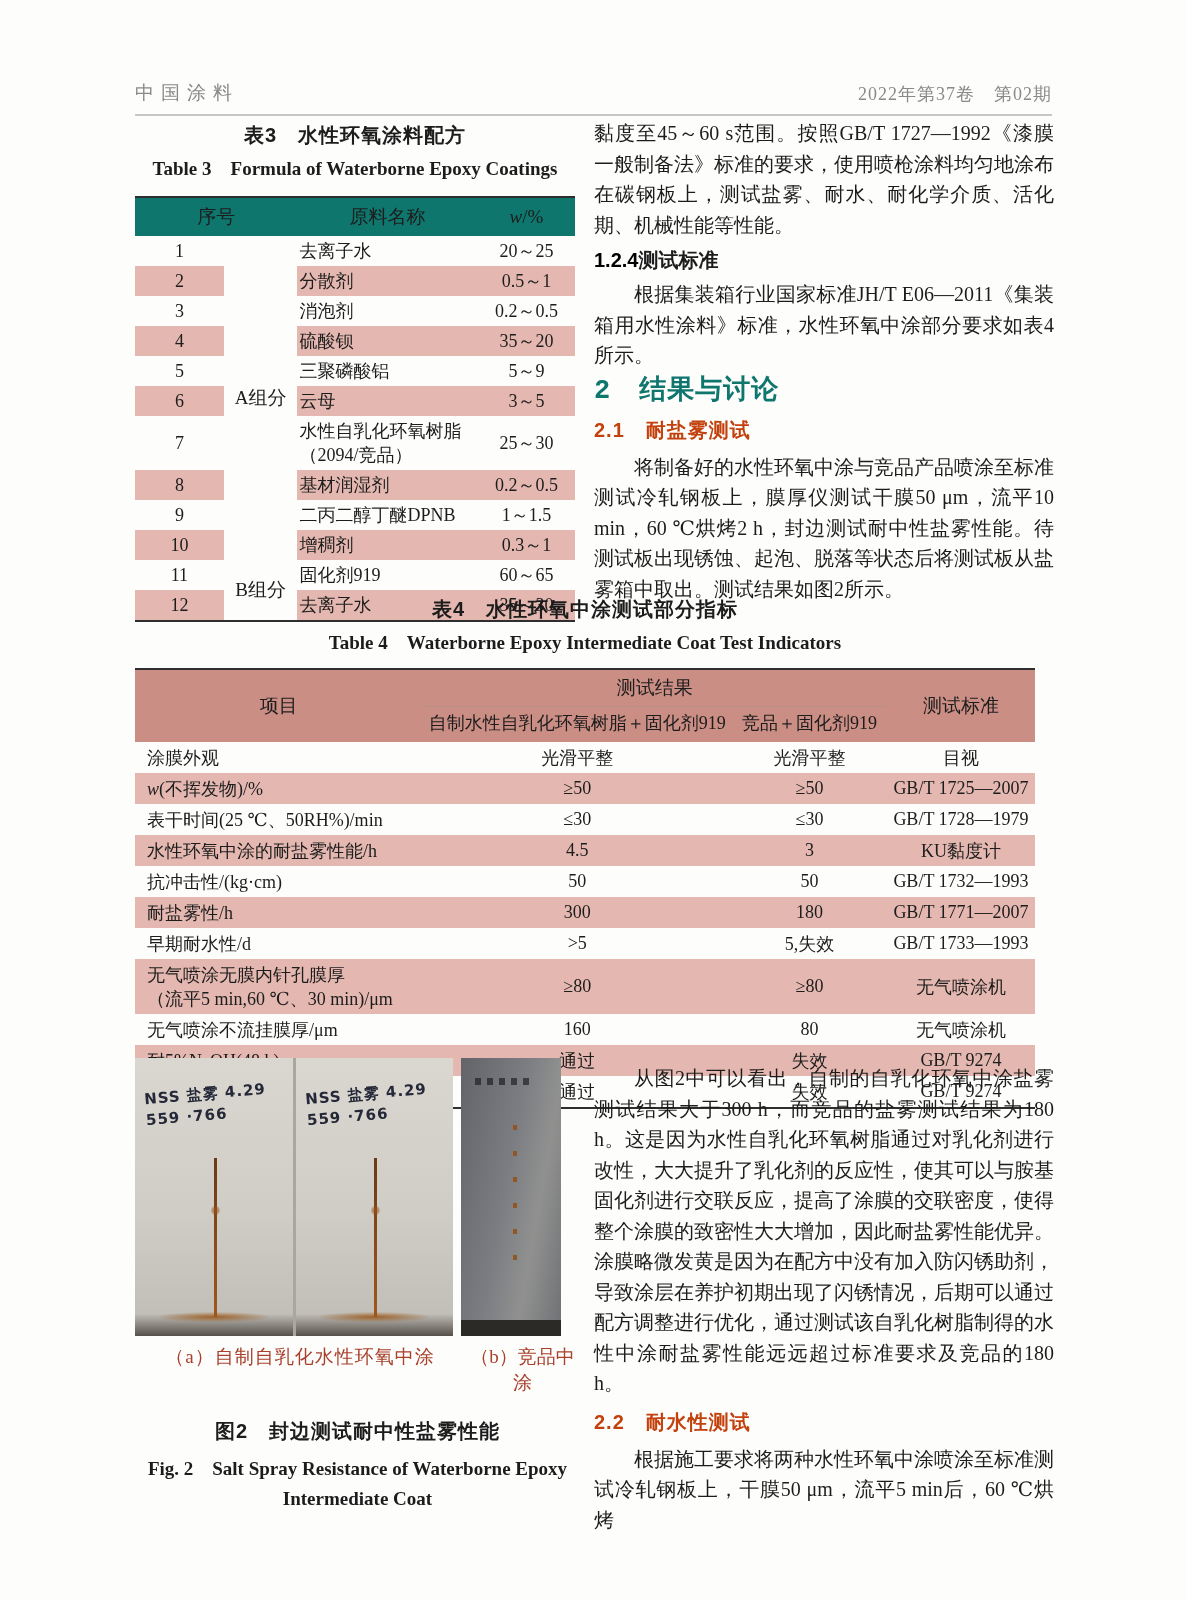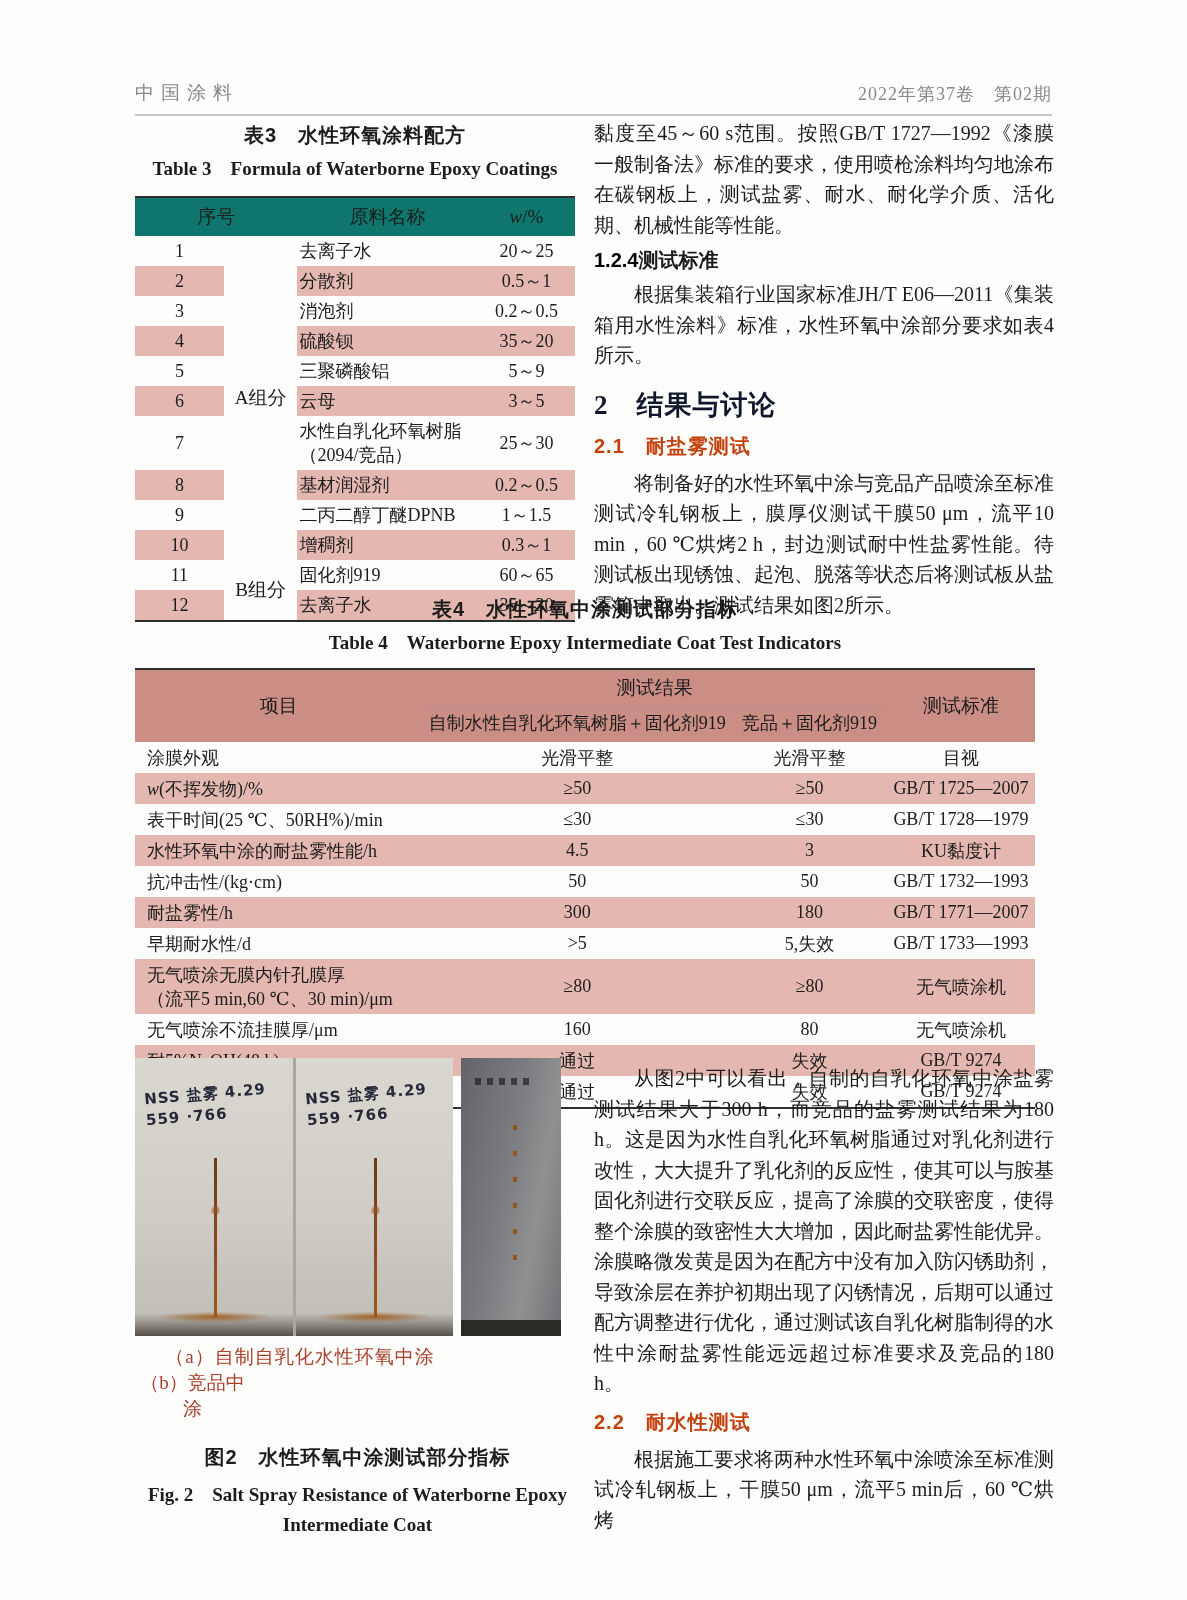--- a/index.html
+++ b/index.html
@@ -39,22 +39,22 @@
   .t4 .sub th{font-size:18px;border-top:1.5px solid #b5918a;padding:4px 2px 7px 2px;}
   .t4 td{padding:3.5px 4px;text-align:center;}
   .t4 td.item{text-align:left;padding-left:12px;width:282px;}
   .t4 .c1{width:318px;}
   .t4 .c2{width:154px;}
   .t4 .c3{width:146px;}
   .t4 tr.shade td{background:#e4b8b0;}
   
   .para{font-size:20px;line-height:30.5px;text-align:justify;margin:0;}
   .indent{text-indent:2em;}
-  .h-red-big{font-family:Liberation Serif, serif;font-weight:bold;color:#0f172a;
-             font-size:27px;margin:16px 0 10px 0;letter-spacing:1px;}
+  .h-red-big{font-family:Liberation Mono, monospace;font-weight:bold;color:#0f766e;
+             font-size:27px;margin:0 0 10px 0;letter-spacing:1px;}
   .h-red-sub{font-family:"Liberation Sans","DejaVu Sans",sans-serif;font-weight:bold;color:#c2410c;
              font-size:20px;margin:10px 0 8px 0;letter-spacing:1px;}
   .h-l3{margin:7px 0 5px 0;font-size:20px;}
   .h-l3 .num{font-family:"Liberation Sans","DejaVu Sans",sans-serif;font-weight:bold;color:#000000;margin-right:0;}
   .h-l3 .ttl{font-family:"Liberation Sans","DejaVu Sans",sans-serif;font-weight:bold;color:#1c1c1c;}
   
   .figure{position:absolute;left:135px;top:1058px;width:445px;}
   .photos{display:flex;gap:8px;}
   .photo-a{width:318px;height:278px;background:#aaa79f;display:flex;gap:3px;padding:0;position:relative;overflow:hidden;}
   .panel{flex:1;position:relative;background:linear-gradient(180deg,#dad7d0 0%,#d0cdc6 55%,#c2bfb8 92%,#55504a 100%);overflow:hidden;}
@@ -66,21 +66,21 @@
           background:radial-gradient(circle,rgba(150,80,25,.9),rgba(150,80,25,0));}
   .rust-bottom{position:absolute;left:15%;right:15%;bottom:5%;height:10px;
           background:radial-gradient(ellipse at center,rgba(155,85,20,.85),rgba(155,85,20,0) 75%);}
   .photo-b{width:100px;height:278px;position:relative;overflow:hidden;
            background:linear-gradient(100deg,#63646a 0%,#7c7d82 45%,#90918f 70%,#6f7074 100%);}
   .photo-b::before{content:"";position:absolute;top:20px;left:14px;width:55px;height:7px;
            background:repeating-linear-gradient(90deg,rgba(25,25,30,.65) 0 6px,transparent 6px 12px);}
   .photo-b::after{content:"";position:absolute;left:0;right:0;bottom:0;height:16px;background:#2c2a26;}
   .spots{position:absolute;left:52%;top:24%;width:4px;height:52%;
          background:repeating-linear-gradient(180deg,rgba(145,85,30,.95) 0 5px,transparent 5px 26px);}
-  .cap-row{display:flex;margin-top:8px;flex-direction:column;}
+  .cap-row{display:flex;margin-top:8px;}
   .cap{color:#a8402c;font-size:19px;letter-spacing:1px;}
   .cap-a{width:330px;text-align:center;}
   .cap-b{width:115px;text-align:center;letter-spacing:0;}
   .fig-title-zh{font-family:"Liberation Sans","DejaVu Sans",sans-serif;font-weight:bold;font-size:20px;
                 text-align:center;margin-top:22px;letter-spacing:1px;}
   .fig-title-en{font-weight:bold;font-size:19px;text-align:center;margin-top:9px;line-height:30px;}
   
   .footer{position:absolute;left:135px;top:1489px;display:flex;align-items:center;color:#3d5f85;}
   .pageno{font-size:28px;margin-right:12px;}
   .foot-block{border-left:3px solid #3d5f85;padding-left:10px;}
@@ -287,21 +287,21 @@
         </div>
       </div>
       <div class="photo-b">
         <div class="spots"></div>
       </div>
     </div>
     <div class="cap-row">
       <div class="cap cap-a">（a）自制自乳化水性环氧中涂</div>
       <div class="cap cap-b">（b）竞品中涂</div>
     </div>
-    <div class="fig-title-zh">图2　水性环氧中涂测试部分指标</div>
+    <div class="fig-title-zh">图2　封边测试耐中性盐雾性能</div>
     <div class="fig-title-en">
       <span>Fig. 2　Salt Spray Resistance of Waterborne Epoxy</span><br><span>Intermediate Coat</span>
     </div>
   </div>
 
   <div class="col-right-bottom">
     <p class="para indent">从图2中可以看出，自制的自乳化环氧中涂盐雾测试结果大于300 h，而竞品的盐雾测试结果为180 h。这是因为水性自乳化环氧树脂通过对乳化剂进行改性，大大提升了乳化剂的反应性，使其可以与胺基固化剂进行交联反应，提高了涂膜的交联密度，使得整个涂膜的致密性大大增加，因此耐盐雾性能优异。涂膜略微发黄是因为在配方中没有加入防闪锈助剂，导致涂层在养护初期出现了闪锈情况，后期可以通过配方调整进行优化，通过测试该自乳化树脂制得的水性中涂耐盐雾性能远远超过标准要求及竞品的180 h。</p>
     <div class="h-red-sub">2.2　耐水性测试</div>
     <p class="para indent">根据施工要求将两种水性环氧中涂喷涂至标准测试冷轧钢板上，干膜50 μm，流平5 min后，60 ℃烘烤</p>
   </div>

